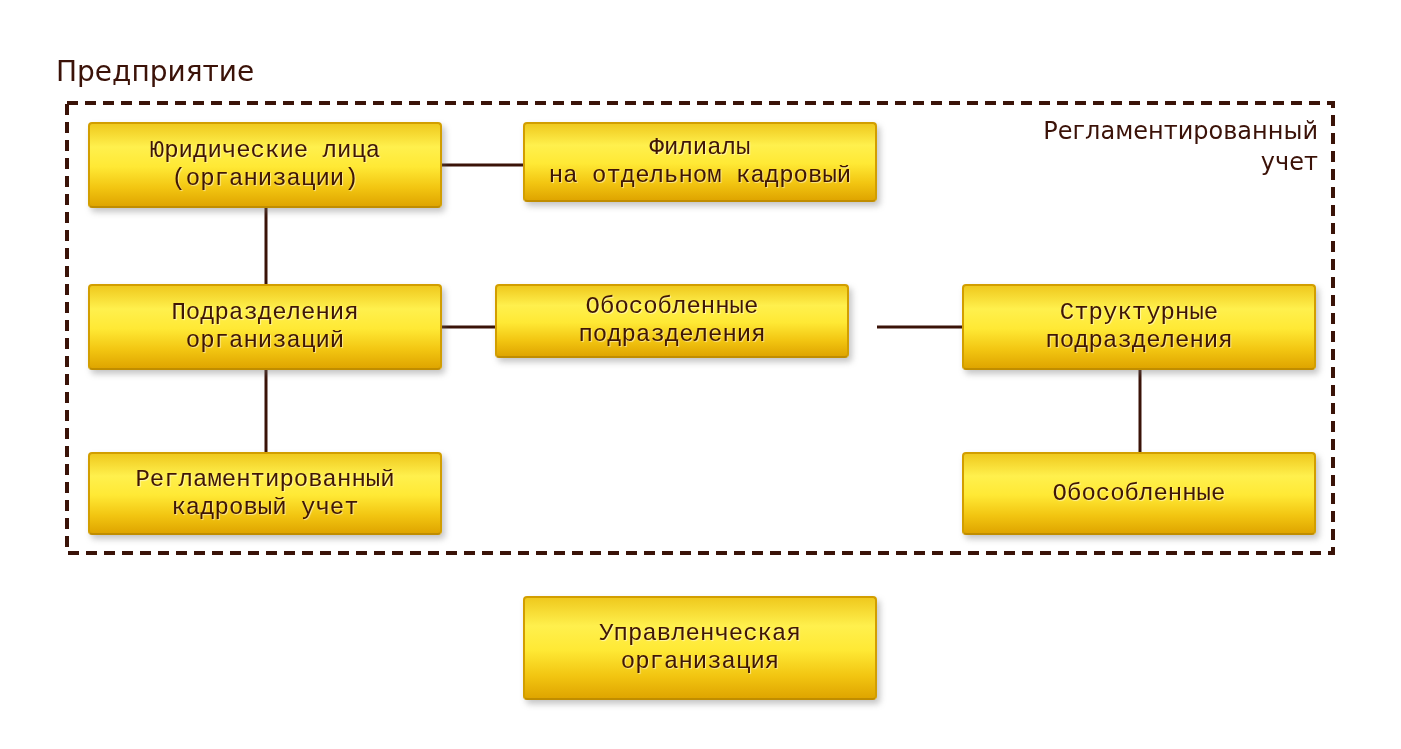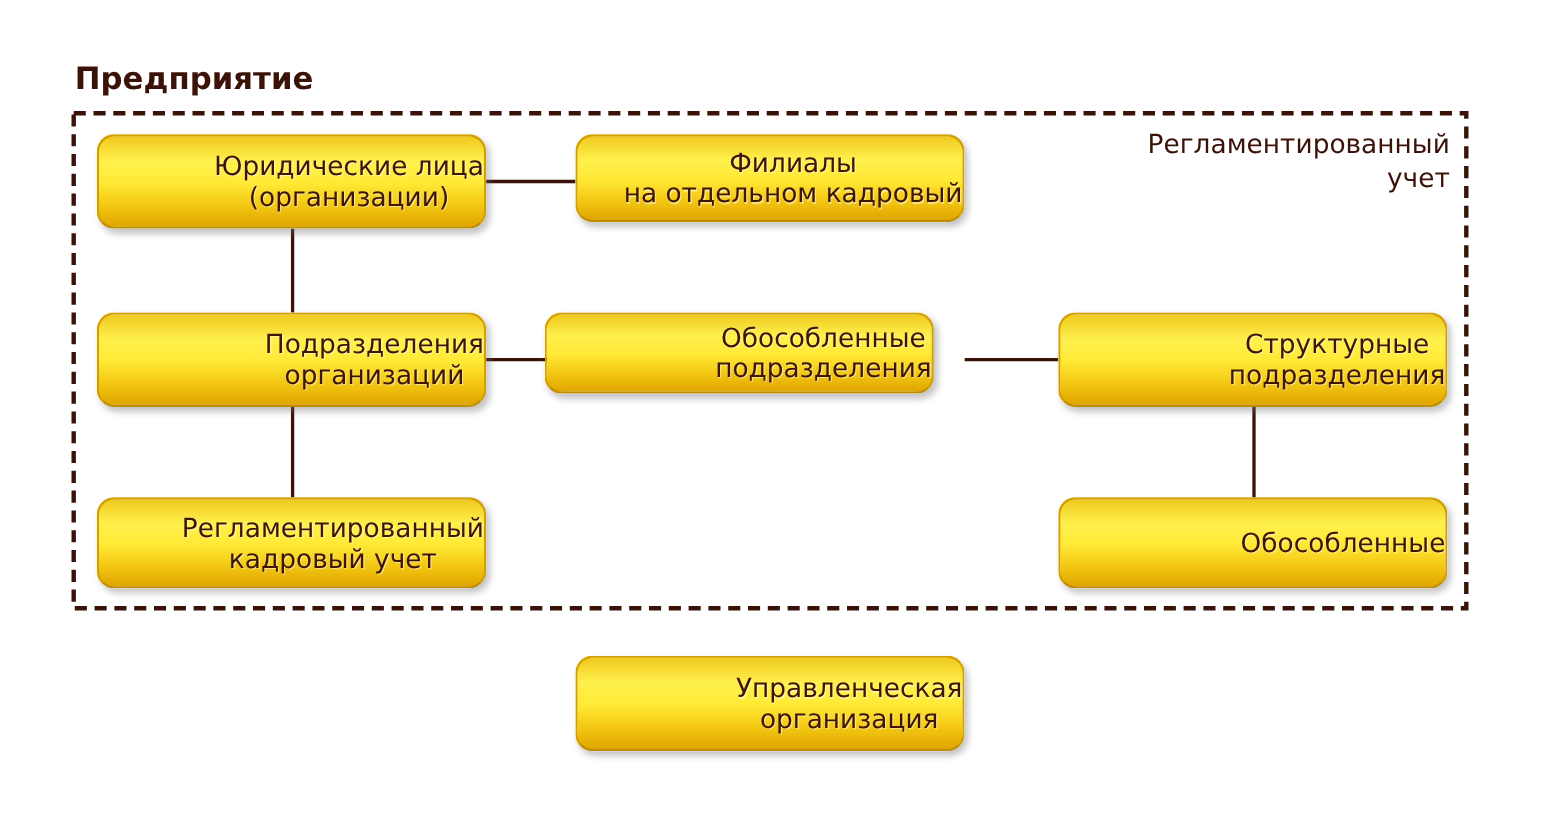--- a/index.html
+++ b/index.html
@@ -10,24 +10,24 @@
   .canvas {
     position: relative;
     width: 1401px;
     height: 749px;
     background: #ffffff;
     font-family: "DejaVu Sans", "Liberation Sans", sans-serif;
     overflow: hidden;
   }
   .title {
     position: absolute;
-    left: 68px;
+    left: 56px;
     top: 55px;
     font-size: 28px;
-    font-weight: bold;
+    font-weight: normal;
     color: #3b1208;
     letter-spacing: 0px;
     text-align: right;
   }
   .svg-layer {
     position: absolute;
     left: 0;
     top: 0;
     width: 1401px;
     height: 749px;
@@ -40,49 +40,50 @@
     text-align: right;
     font-size: 24px;
     line-height: 31px;
     color: #3b1208;
   }
   .node {
     position: absolute;
     box-sizing: border-box;
     border: 2px solid #d29e00;
     border-bottom-color: #c08d00;
-    border-radius: 16px;
+    border-radius: 4px;
     background: linear-gradient(180deg,
       #efc91e 0%,
       #fff04d 28%,
       #ffe935 52%,
       #f2c511 78%,
       #dfa500 100%);
     box-shadow: 3px 4px 6px rgba(110,110,110,0.40);
     display: flex;
     align-items: center;
-    justify-content: flex-end;
+    justify-content: center;
+    font-family: Liberation Mono, monospace;
   }
   .node-text {
     text-align: center;
     font-size: 24px;
     line-height: 28px;
     color: #3f1604;
     text-shadow: 1px 1px 1px rgba(255,255,255,0.55);
   }
   .node-text span { display: block; }
 
   .n1 { left: 88px;  top: 122px; width: 354px; height: 86px; }
   .n2 { left: 523px; top: 122px; width: 354px; height: 80px; }
   .n3 { left: 88px;  top: 284px; width: 354px; height: 86px; }
   .n4 { left: 495px; top: 284px; width: 354px; height: 74px; }
   .n5 { left: 962px; top: 284px; width: 354px; height: 86px; }
   .n6 { left: 88px;  top: 452px; width: 354px; height: 83px; }
   .n7 { left: 962px; top: 452px; width: 354px; height: 83px; }
-  .n8 { left: 523px; top: 596px; width: 354px; height: 87px; }
+  .n8 { left: 523px; top: 596px; width: 354px; height: 104px; }
 </style>
 </head>
 <body>
 
 <div class="canvas">
 
   <div class="title">Предприятие</div>
 
   <svg class="svg-layer" width="1401" height="749" viewBox="0 0 1401 749" xmlns="http://www.w3.org/2000/svg">
     <rect x="67" y="103" width="1266" height="450" fill="none" stroke="#3a1308" stroke-width="4" stroke-dasharray="11 7"></rect>

